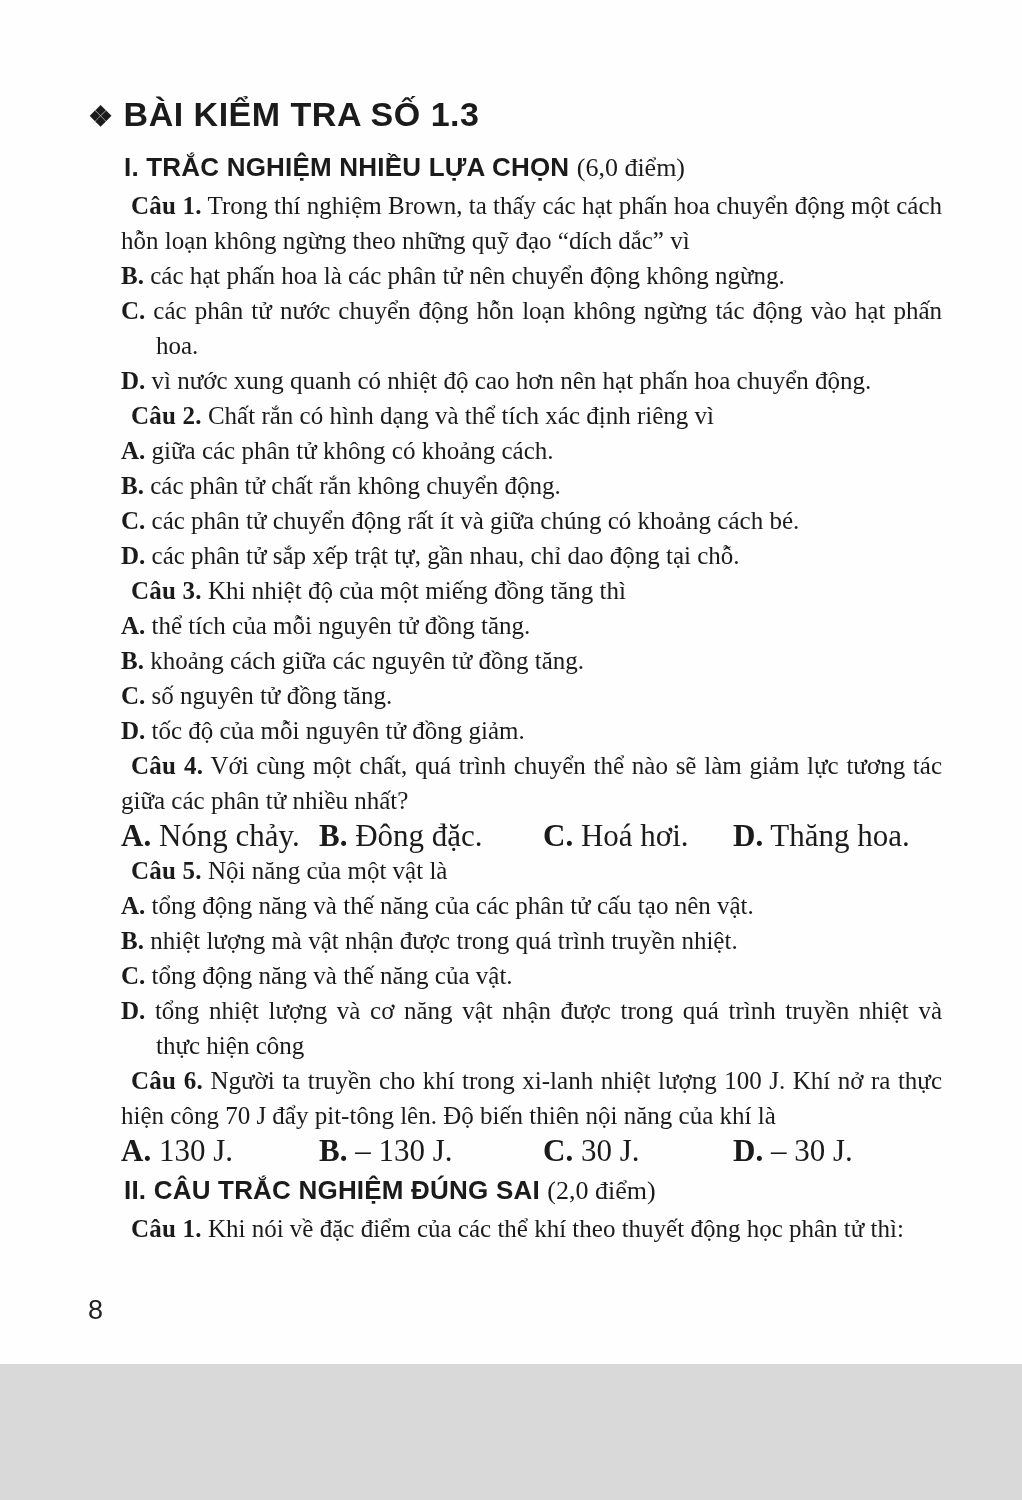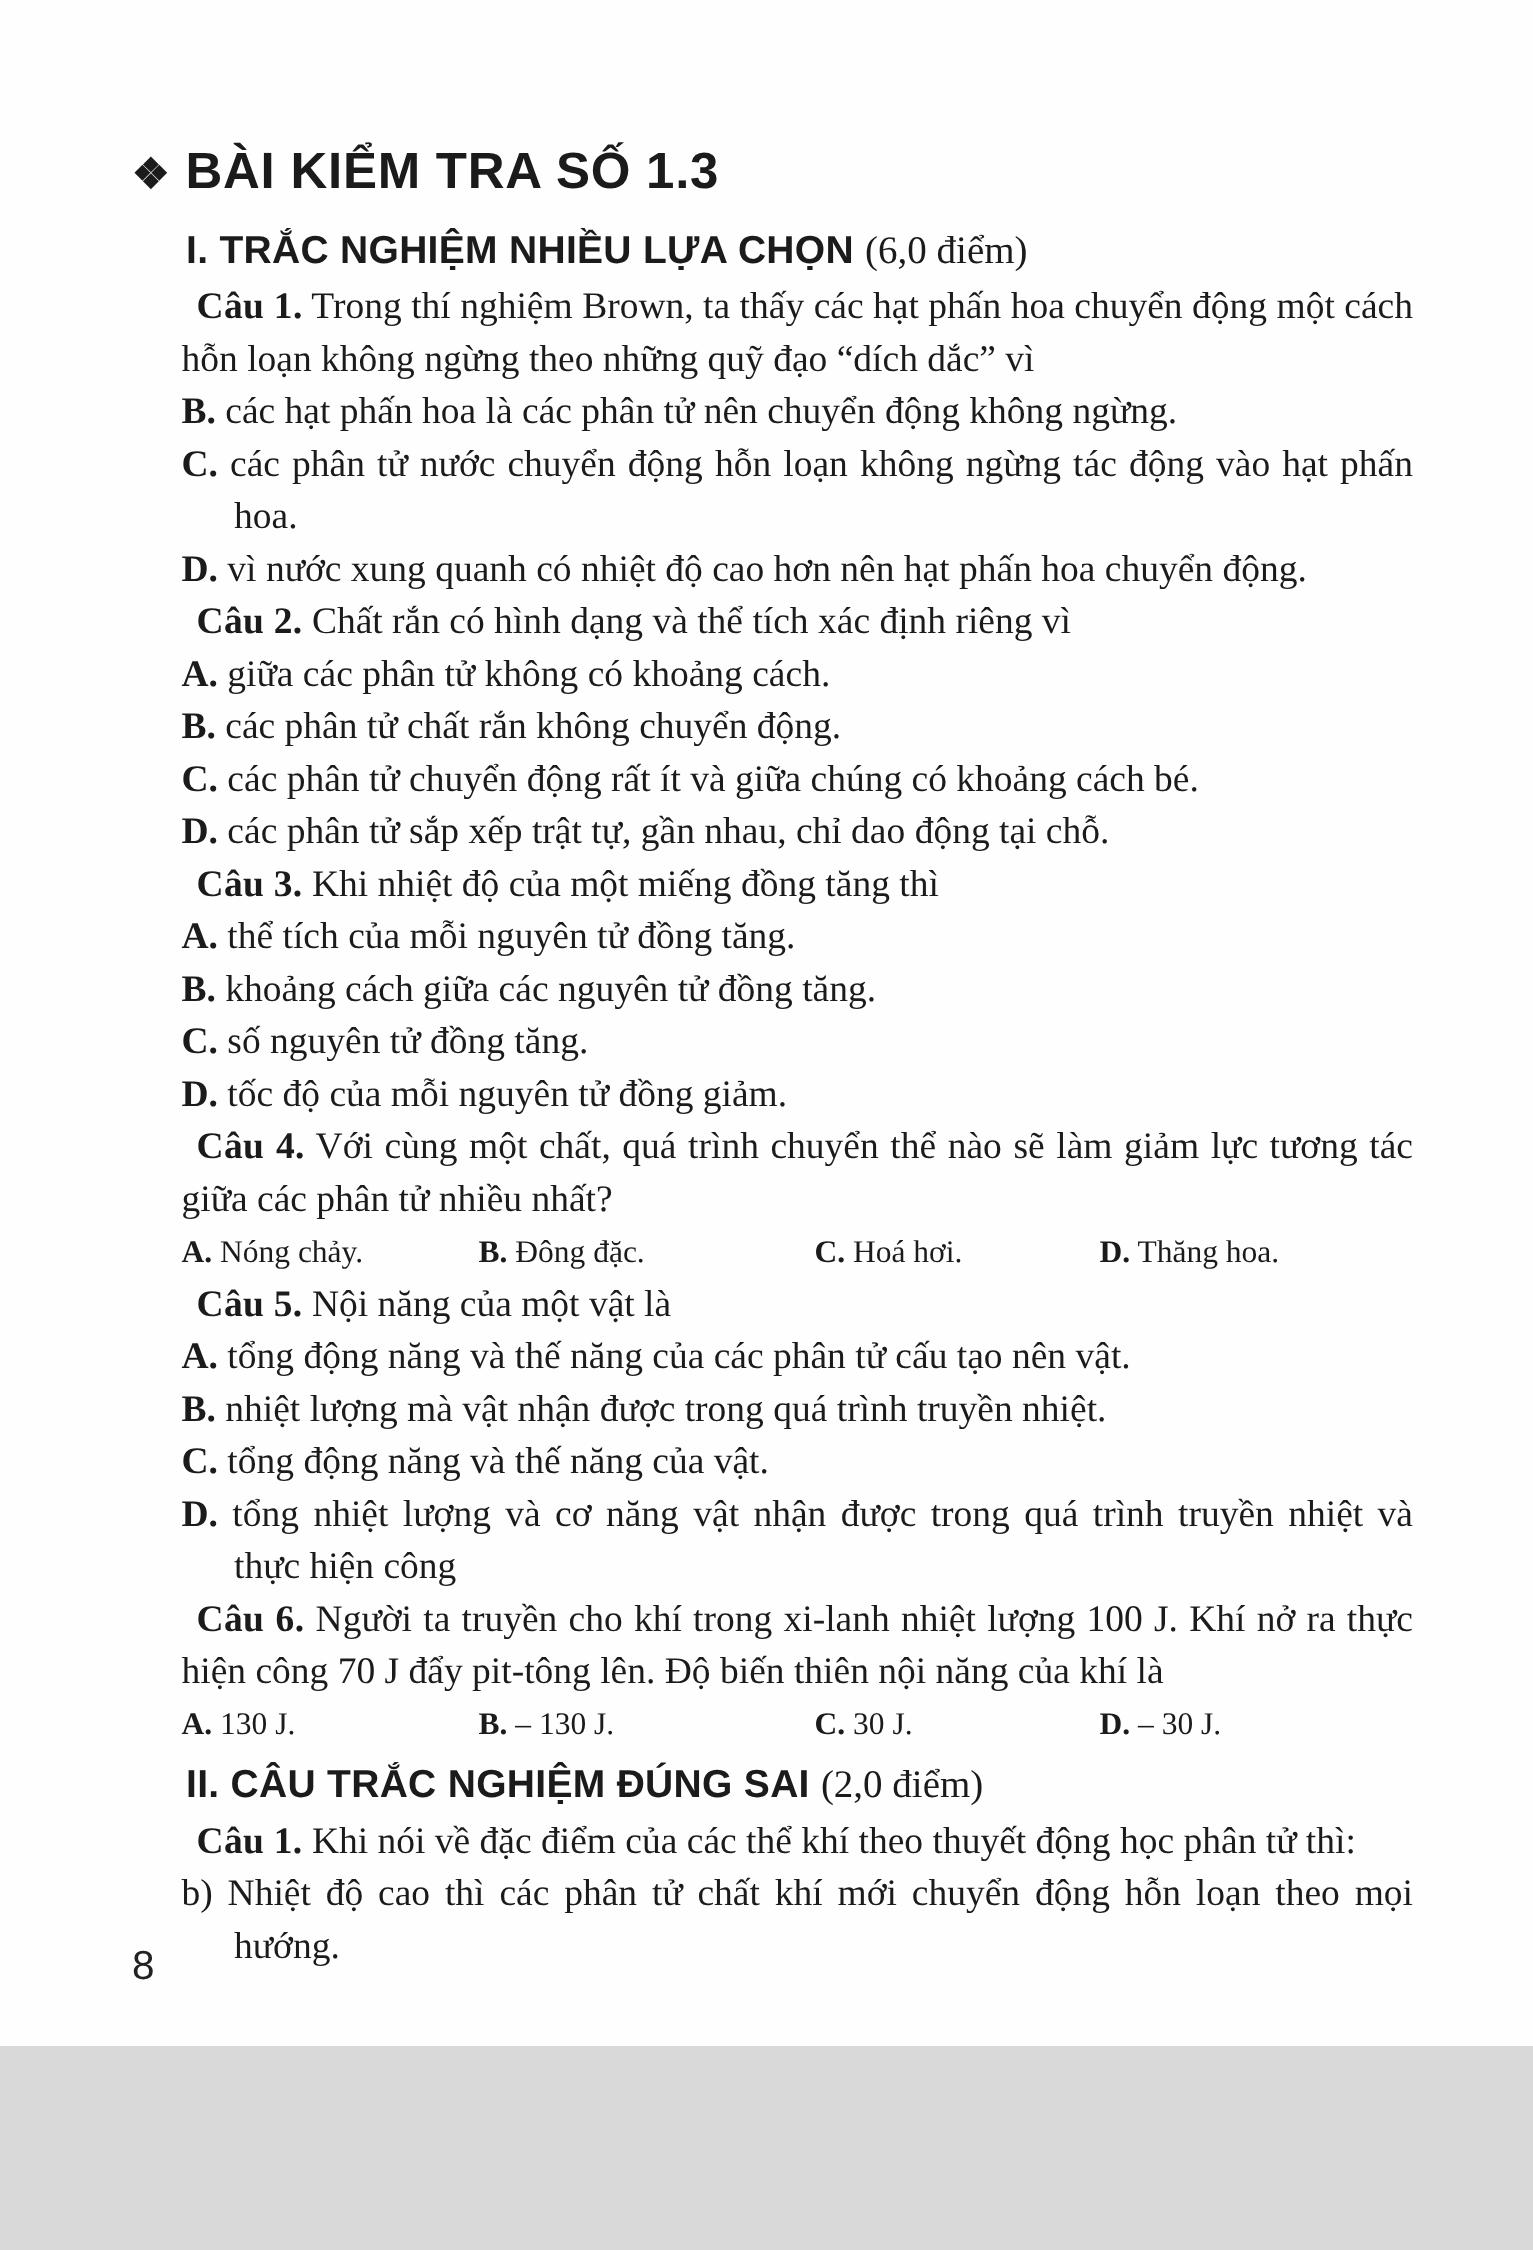--- a/index.html
+++ b/index.html
@@ -55,21 +55,21 @@
     margin: 0 0 0 33px;
     padding-left: 35px;
     text-indent: -35px;
     text-align: justify;
     font-size: 25px;
     line-height: 35px;
   }
   .options-row {
     display: flex;
     margin-left: 33px;
-    font-size: 21px;
+    font-size: 31px;
     line-height: 35px;
   }
   .inline-option { flex: 0 0 auto; }
   .inline-option.c1 { width: 198px; }
   .inline-option.c2 { width: 224px; }
   .inline-option.c3 { width: 190px; }
   .inline-option.c4 { width: auto; }
   .page-number {
     position: absolute;
     left: 88px;
@@ -116,16 +116,15 @@
       <p class="option"><b>D.</b> tổng nhiệt lượng và cơ năng vật nhận được trong quá trình truyền nhiệt và thực hiện công</p>
       <p class="question"><b class="q-label">Câu 6.</b> Người ta truyền cho khí trong xi-lanh nhiệt lượng 100 J. Khí nở ra thực hiện công 70 J đẩy pit-tông lên. Độ biến thiên nội năng của khí là</p>
       <div class="options-row">
         <span class="inline-option c1"><b>A.</b> 130 J.</span>
         <span class="inline-option c2"><b>B.</b> – 130 J.</span>
         <span class="inline-option c3"><b>C.</b> 30 J.</span>
         <span class="inline-option c4"><b>D.</b> – 30 J.</span>
       </div>
       <h2 class="section-heading"><span class="heading-bold">II. CÂU TRẮC NGHIỆM ĐÚNG SAI </span><span class="heading-points">(2,0 điểm)</span></h2>
       <p class="question"><b class="q-label">Câu 1.</b> Khi nói về đặc điểm của các thể khí theo thuyết động học phân tử thì:</p>
-      <p class="option subitem">b) Nhiệt độ cao thì các phân tử chất khí mới chuyển động hỗn loạn theo mọi hướng.</p>
     </div>
   <div class="page-number">8</div>
 </div>
 
 </body></html>

